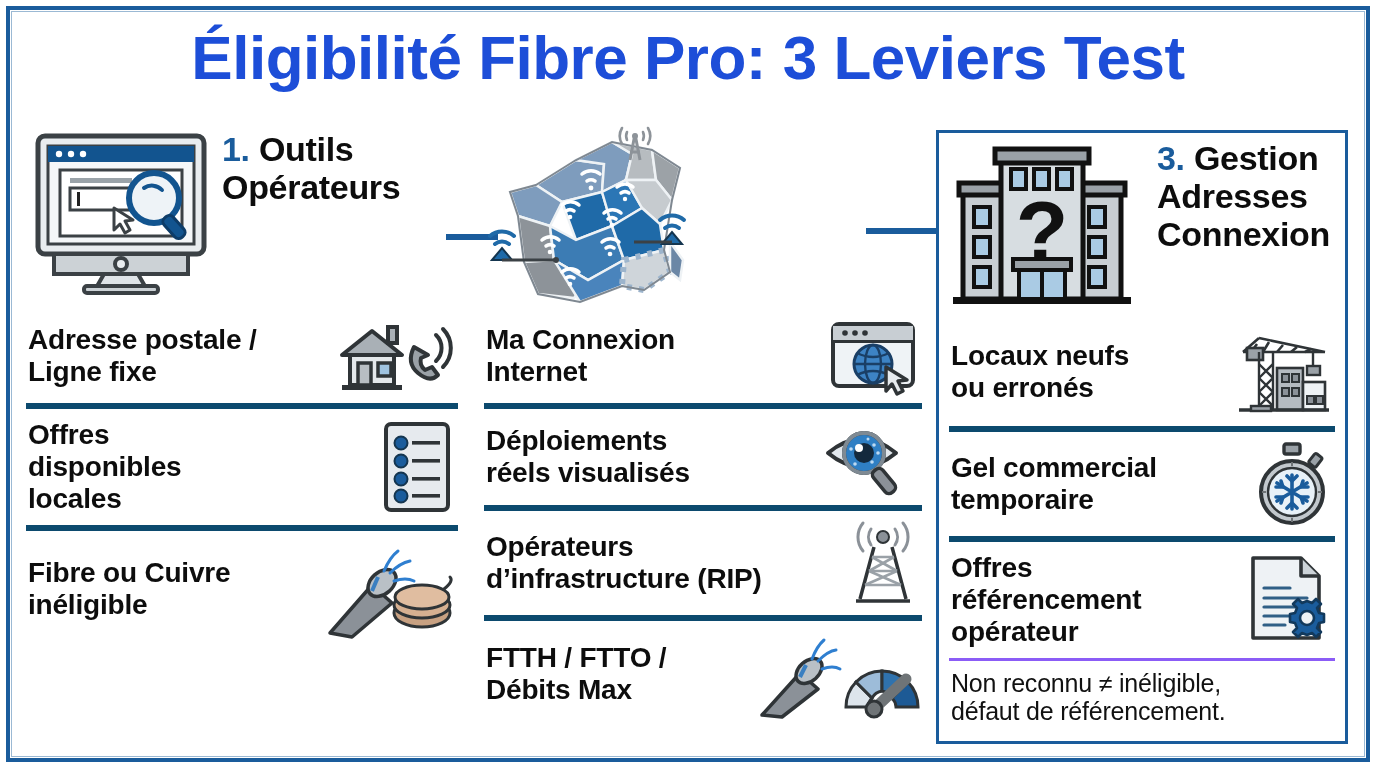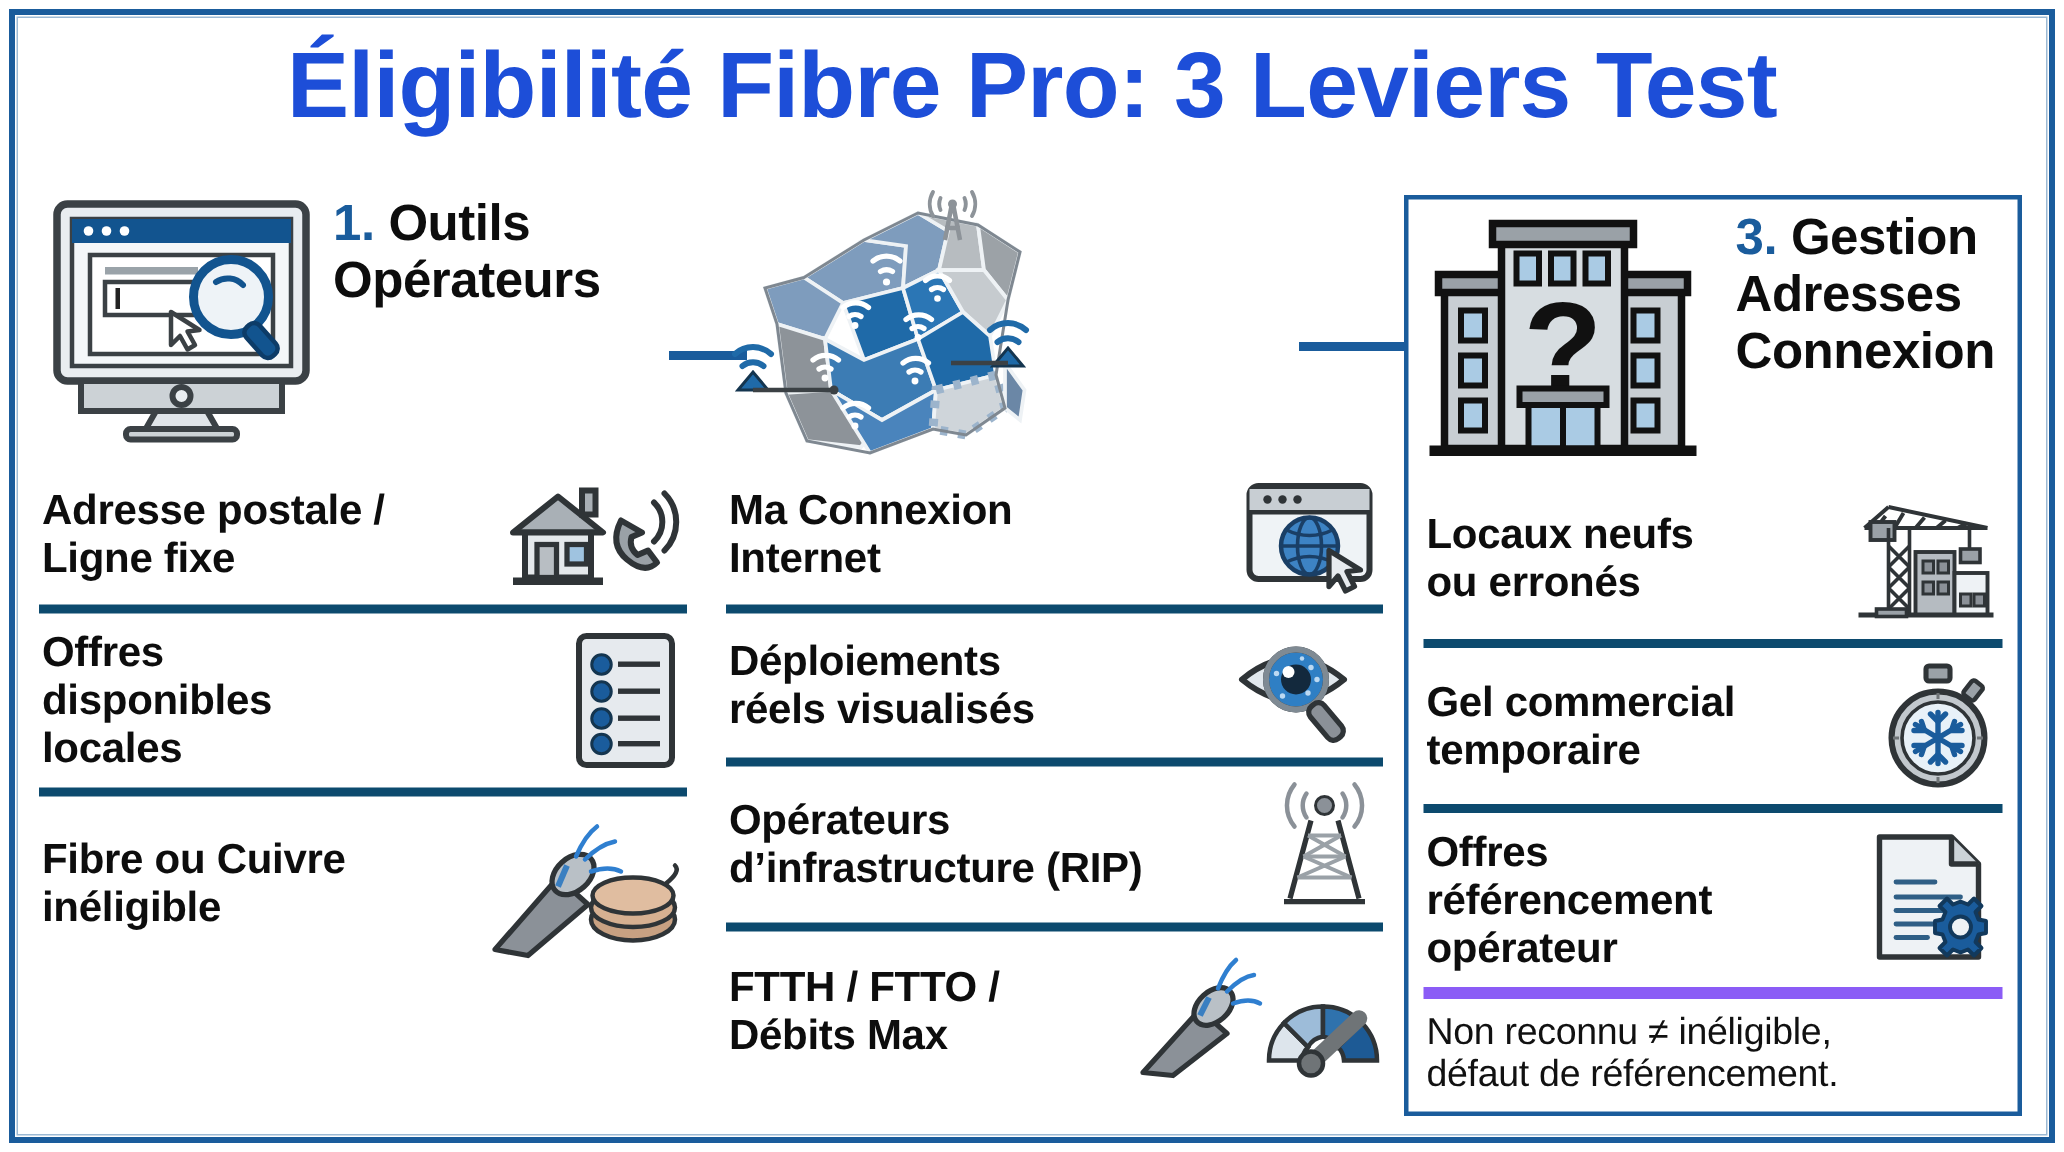--- a/index.html
+++ b/index.html
@@ -54,21 +54,21 @@
     display:flex;align-items:center;justify-content:space-between;
     border-top:6px solid #0c4a6e;padding:10px 2px 10px 2px;gap:8px;
   }
   .row:first-child{border-top:none;}
   .row .label{
     font-size:28px;line-height:1.14;font-weight:bold;color:#0d0d0d;
     letter-spacing:-0.2px;
   }
   .row .ricon{flex:0 0 auto;display:flex;align-items:center;}
   .foot{
-    border-top:8px solid #8b5cf6;padding:8px 2px 4px 2px;
+    border-top:3px solid #8b5cf6;padding:8px 2px 4px 2px;
     font-size:25px;line-height:1.15;font-weight:normal;color:#111;
     letter-spacing:-0.2px;
   }
 
   
   .conn{position:absolute;background:#1a5c9c;height:6px;}
   .conn-a{left:446px;top:234px;width:52px;}
   .conn-b{left:866px;top:228px;width:72px;}
 
   svg{display:block;overflow:visible;}

